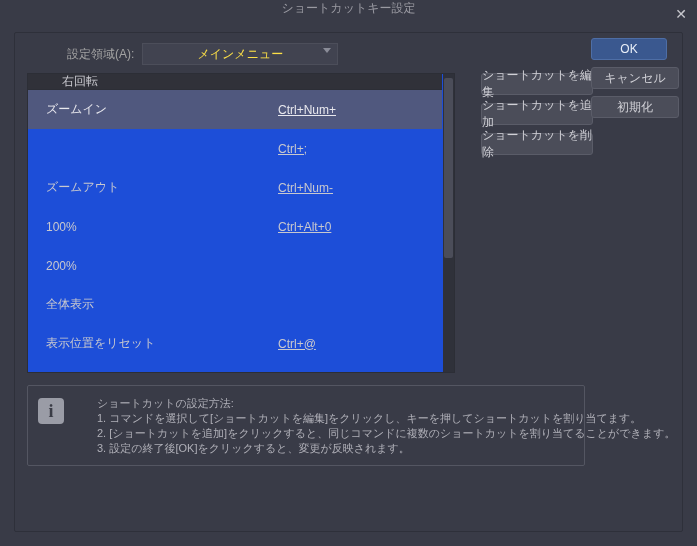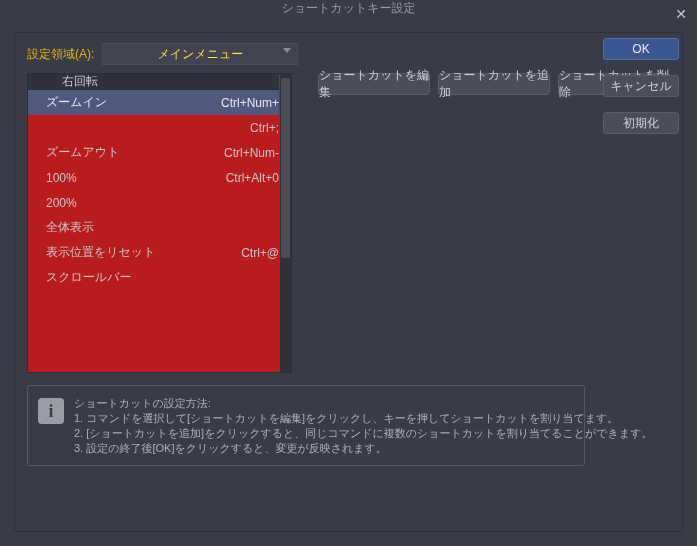--- a/index.html
+++ b/index.html
@@ -38,21 +38,21 @@
   padding: 10px 12px 12px 12px;
   height: 500px;
   position: relative;
 }
 .toprow {
   display: flex;
   align-items: center;
   gap: 8px;
   margin-bottom: 8px;
 }
-.label-a { color: #eab308; }
+.label-a { color: #a3a3a3; margin-left: 40px; }
 .select {
   width: 196px;
   height: 22px;
   background: #414350;
   border: 1px solid #4c4e5a;
   display: flex;
   align-items: center;
   justify-content: center;
   position: relative;
   color: #fde047;
@@ -64,46 +64,47 @@
   top: 4px;
   width: 0; height: 0;
   border-left: 4px solid transparent;
   border-right: 4px solid transparent;
   border-top: 5px solid #8a8c98;
 }
 .midrow { display: flex; gap: 26px; }
 .listwrap {
   width: 428px;
   height: 300px;
-  background: #b91c1c;
+  background: #1d4ed8;
   border: 1px solid #2c2e36;
   position: relative;
   overflow: hidden;
 }
 .list {
   position: absolute;
   left: 0; top: 0; right: 12px; bottom: 0;
   overflow: hidden;
 }
 .row {
-  height: 25px;
+  height: 39px;
   display: flex;
   align-items: center;
 }
 .row .c1 {
   width: 246px;
   padding-left: 18px;
   white-space: nowrap;
   overflow: hidden;
 }
 .row .c1.indent { padding-left: 34px; }
 .row .c2 {
   flex: 1;
   padding-left: 4px;
   white-space: nowrap;
+  text-decoration: underline;
 }
 .row.first {
   height: 16px;
   border-bottom: 1px solid #2c2e36;
   background: #303139;
 }
 .row.sel {
   background: #50587e;
   color: #e8e8ee;
 }
@@ -116,21 +117,21 @@
 .thumb {
   position: absolute;
   left: 1px; right: 1px;
   top: 4px;
   height: 180px;
   background: #4b4d59;
   border-radius: 2px;
 }
 .sidebtns {
   display: flex;
-  flex-direction: row;
+  flex-direction: column;
   gap: 8px;
 }
 .btn {
   width: 112px;
   height: 22px;
   background: #4b4d59;
   border: 1px solid #5a5c68;
   border-radius: 3px;
   color: #d0d0d6;
   display: flex;
@@ -138,29 +139,29 @@
   justify-content: center;
   cursor: pointer;
 }
 
 .right-fixed {
   position: absolute;
   right: 18px;
   top: 38px;
   display: flex;
   flex-direction: column;
-  gap: 15px;
+  gap: 7px;
 }
 .btn.primary {
   background: #3a588f;
   border: 1px solid #4e6ea6;
   color: #e8eef8;
   width: 76px;
 }
-.btn.small { width: 76px; }
+.btn.small { width: 88px; }
 .helpbox {
   margin-top: 12px;
   border: 1px solid #545662;
   border-radius: 2px;
   padding: 10px 10px 10px 10px;
   display: flex;
   gap: 10px;
   width: 558px;
   min-height: 60px;
 }
@@ -176,20 +177,21 @@
   display: flex;
   align-items: center;
   justify-content: center;
   flex-shrink: 0;
   margin-top: 2px;
 }
 .help-text {
   color: #b0b0b8;
   line-height: 1.35;
   font-size: 11px;
+  margin-left: 23px;
 }
 .help-text div { white-space: nowrap; }
 </style>
 </head>
 <body>
 
 <div class="titlebar">
   <span>ショートカットキー設定</span>
   <span class="close-x">✕</span>
 </div>

